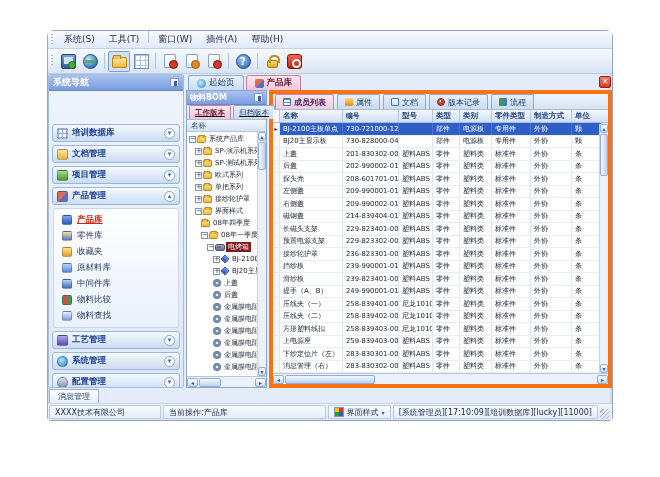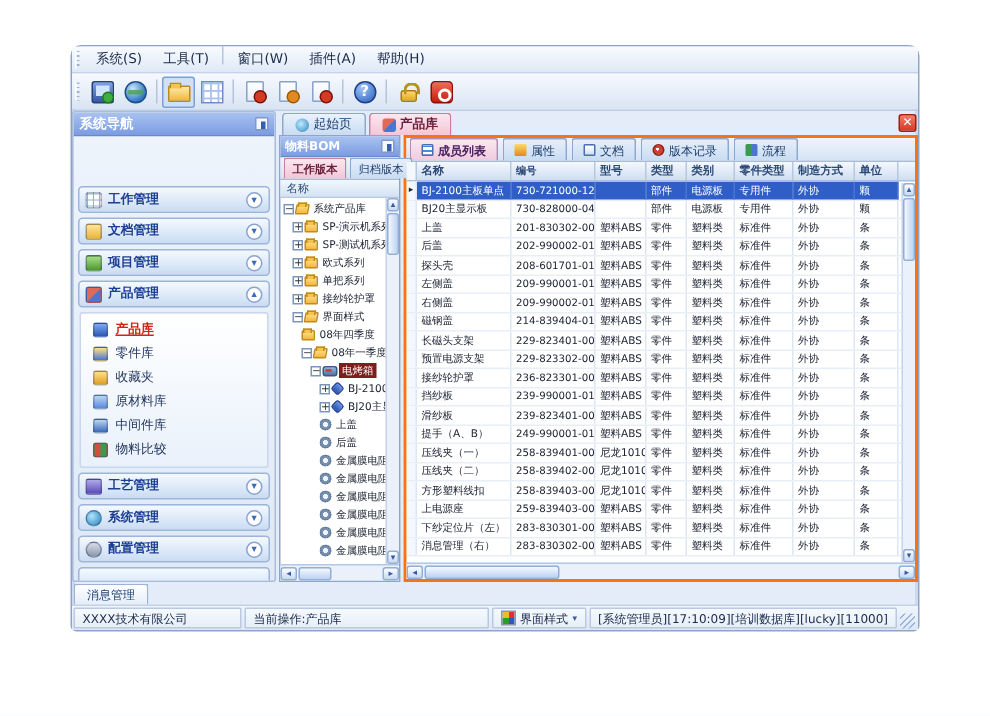--- a/index.html
+++ b/index.html
@@ -92,21 +92,21 @@
   .dt-home { background:radial-gradient(circle at 40% 40%,#bfeaff,#2a84b8); border-radius:50%; }
   .dt-prod { background:linear-gradient(135deg,#e06a5a 50%,#4a76d0 50%); }
   .closebtn { margin-left:auto; margin-bottom:2px; margin-right:1px; width:12px; height:12px; border-radius:2px;
     background:linear-gradient(#f57a6a,#d43b25); border:1px solid #a02010; color:#fff; font-size:8px; line-height:10px; text-align:center; font-weight:bold; }
 
   .panels { flex:1; display:flex; min-height:0; }
 
   
   .bom { width:81px; background:#fff; border:1px solid #8fa5c8; display:flex; flex-direction:column; position:relative; }
   .bom .phead { border-radius:0; height:14px; font-size:8px; padding:0 3px; }
-  .vtabs { height:15px; display:flex; align-items:flex-end; background:linear-gradient(#eef4fc,#d6e3f4); border-bottom:1px solid #a8bcda; }
+  .vtabs { height:15px; display:flex; align-items:flex-end; background:linear-gradient(#eef4fc,#d6e3f4); border-bottom:1px solid #a8bcda;text-decoration:underline; }
   .vtab { height:14px; padding:0 5px; font-size:7.5px; display:flex; align-items:center; color:#20406e;
     background:linear-gradient(#e6eefa,#c9dcf2); border:1px solid #8ca8ce; border-bottom:none; border-radius:2px 2px 0 0; margin-left:2px; white-space:nowrap; }
   .vtab.active { background:linear-gradient(#fbe7f0,#f3c6d8); border-color:#c9809e; color:#6a2038; font-weight:bold; }
   .treehdr { height:12px; background:linear-gradient(#f2f7fd,#d4e2f3); border-bottom:1px solid #b5c8e2;
     font-size:7.5px; color:#2c4a78; padding:0 4px; display:flex; align-items:center; }
   .tree { flex:1; overflow:hidden; position:relative; padding-top:1px; }
   .tnode { height:12px; display:flex; align-items:center; gap:1px; white-space:nowrap; overflow:hidden; }
   .d0{padding-left:2px}.d1{padding-left:8px}.d2{padding-left:14px}.d3{padding-left:20px}.d4{padding-left:26px}
   .exp { width:7px; height:7px; border:1px solid #7a96b8; background:#fff; font-size:7px; line-height:5px; text-align:center; color:#333; flex:none; display:none; }
   .exp.on { display:block; }
@@ -125,21 +125,21 @@
   .hscroll { height:11px; border-top:1px solid #b5c8e2; background:#eaf1fa; display:flex; align-items:center; position:relative; }
   .sarr { width:11px; height:9px; background:linear-gradient(#fdfeff,#c6d9f4); border:1px solid #93aed6; border-radius:2px;
     font-size:6px; line-height:7px; text-align:center; color:#3a5a9a; flex:none; }
   .hthumb { height:9px; background:linear-gradient(#f4f9ff,#bcd2f2); border:1px solid #93aed6; border-radius:2px; margin-left:1px; }
   .vscroll { position:absolute; right:0; top:0; bottom:0; width:9px; background:#eaf1fa; border-left:1px solid #c5d5ea; display:flex; flex-direction:column; align-items:center; }
   .sarr.v { width:8px; height:9px; line-height:8px; }
   .vthumb { width:8px; height:28px; background:linear-gradient(90deg,#f4f9ff,#bcd2f2); border:1px solid #93aed6; border-radius:2px; margin-top:1px; }
   .vscroll .fill { flex:1; }
 
   
-  .member { flex:1; margin-left:2px; background:#fff; border:2px solid #f97316; display:flex; flex-direction:column; min-width:0; }
+  .member { flex:1; margin-left:2px; background:#fff; border:4px solid #f97316; display:flex; flex-direction:column; min-width:0; }
   .mtabs { height:16px; display:flex; align-items:flex-end; background:linear-gradient(#eef4fc,#d6e3f4); border-bottom:1px solid #a8bcda; padding-left:2px; }
   .mtab { height:15px; padding:0 7px; font-size:8px; display:flex; align-items:center; gap:3px; color:#20406e;
     background:linear-gradient(#e6eefa,#c9dcf2); border:1px solid #8ca8ce; border-bottom:none; border-radius:2px 2px 0 0; margin-right:3px; white-space:nowrap; }
   .mtab.active { background:linear-gradient(#fbe7f0,#f0cade); border-color:#b88ab8; color:#4a2060; font-weight:bold; }
   .mti { width:8px; height:8px; flex:none; border-radius:1px; }
   .mt-list { background:#fff; border:1px solid #4a6fb0; background-image:repeating-linear-gradient(#4a8ad8 0 1px,transparent 1px 3px); }
   .mt-attr { background:linear-gradient(#ffd86a,#e08a20); }
   .mt-doc { background:linear-gradient(#fff,#cfe0f8); border:1px solid #4a6fb0; }
   .mt-ver { background:radial-gradient(circle at 40% 40%,#fff 0 1px,#d04030 1px 4px); border-radius:50%; border:1px solid #8a2010; }
   .mt-flow { background:linear-gradient(90deg,#3a9a50 50%,#4a76d0 50%); }
@@ -246,21 +246,21 @@
         <div class="phead">
           <span>系统导航</span>
           <span class="sp"></span>
           <span class="pin"></span>
         </div>
         <div class="s-body">
           <div>
 
           <div class="navbtn">
               <span class="si s-work"><i></i></span>
-              <span class="lbl">工作管理</span>
+              <span class="lbl">培训数据库</span>
               <span class="chev">▾</span>
             </div>
               <div class="navbtn">
               <span class="si s-doc"><i></i></span>
               <span class="lbl">文档管理</span>
               <span class="chev">▾</span>
             </div>
               <div class="navbtn">
               <span class="si s-proj"><i></i></span>
               <span class="lbl">项目管理</span>
@@ -290,20 +290,24 @@
               <span class="ni n4"></span>
               <span class="ilbl">原材料库</span>
             </div>
               <div class="s-item">
               <span class="ni n5"></span>
               <span class="ilbl">中间件库</span>
             </div>
               <div class="s-item">
               <span class="ni n6"></span>
               <span class="ilbl">物料比较</span>
+            </div>
+              <div class="s-item">
+              <span class="ni n7"></span>
+              <span class="ilbl">物料查找</span>
             </div>
             </div>
           <div>
 
           <div class="navbtn">
               <span class="si s-craft"><i></i></span>
               <span class="lbl">工艺管理</span>
               <span class="chev">▾</span>
             </div>
               <div class="navbtn">

